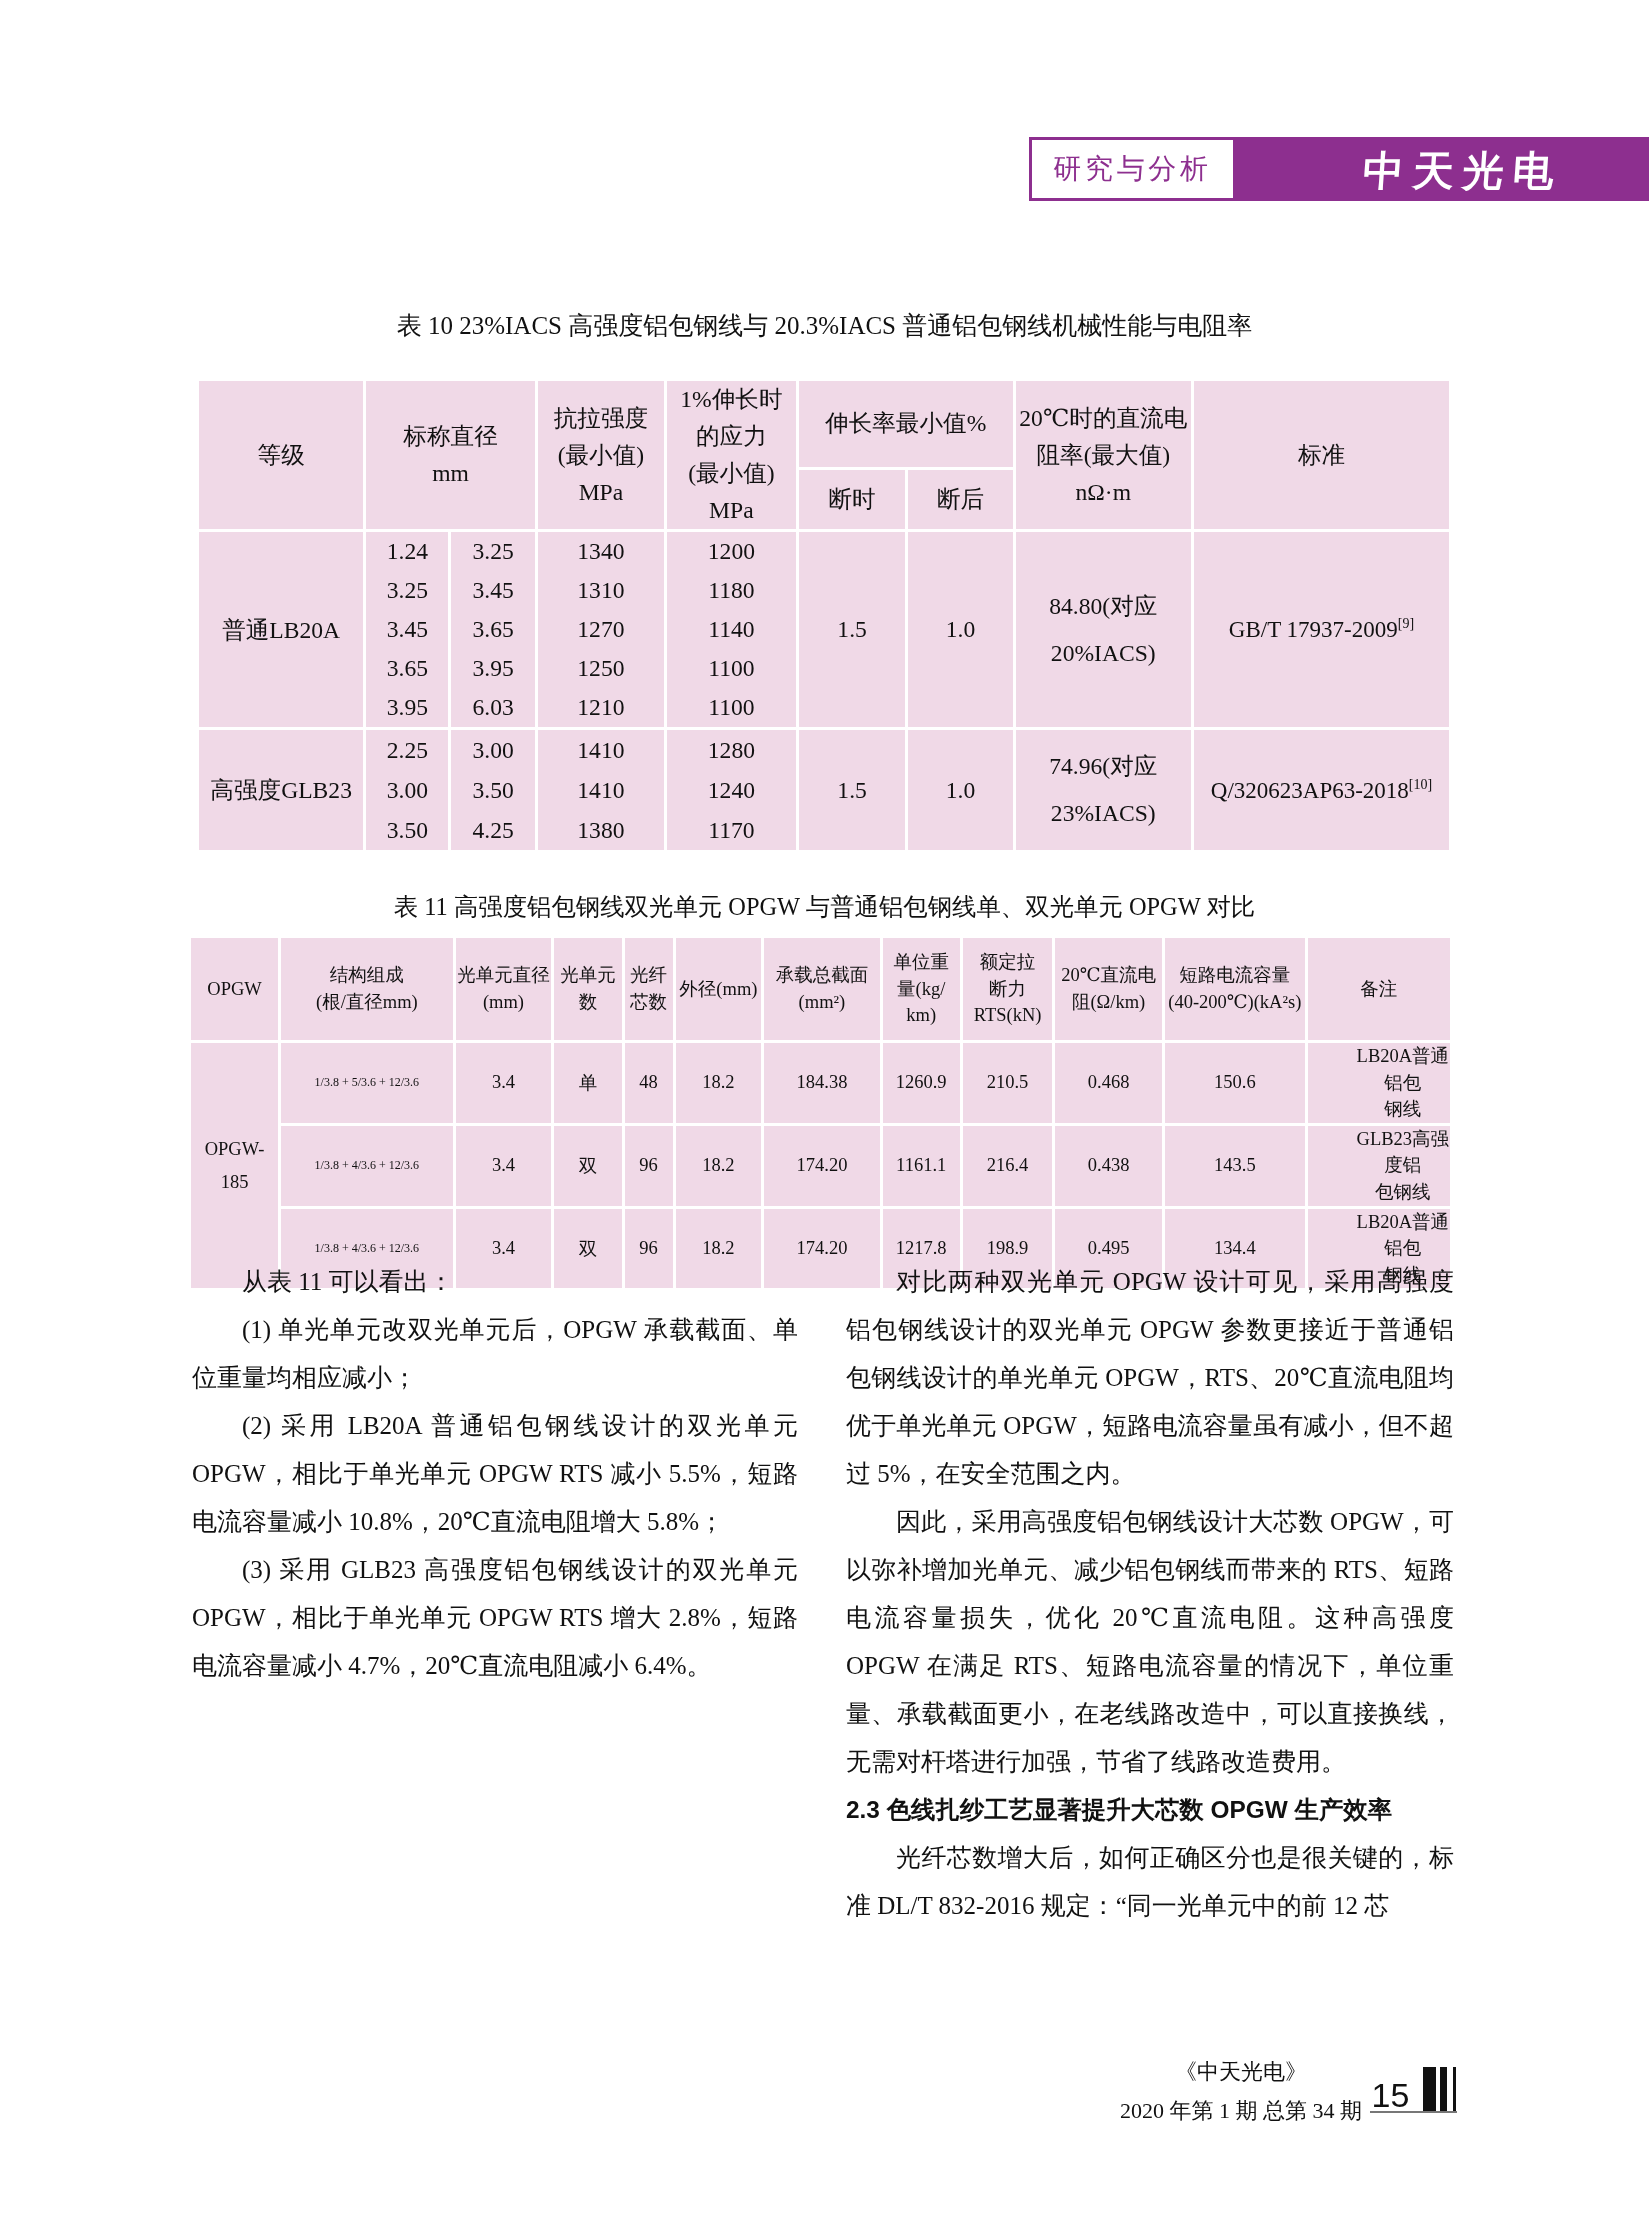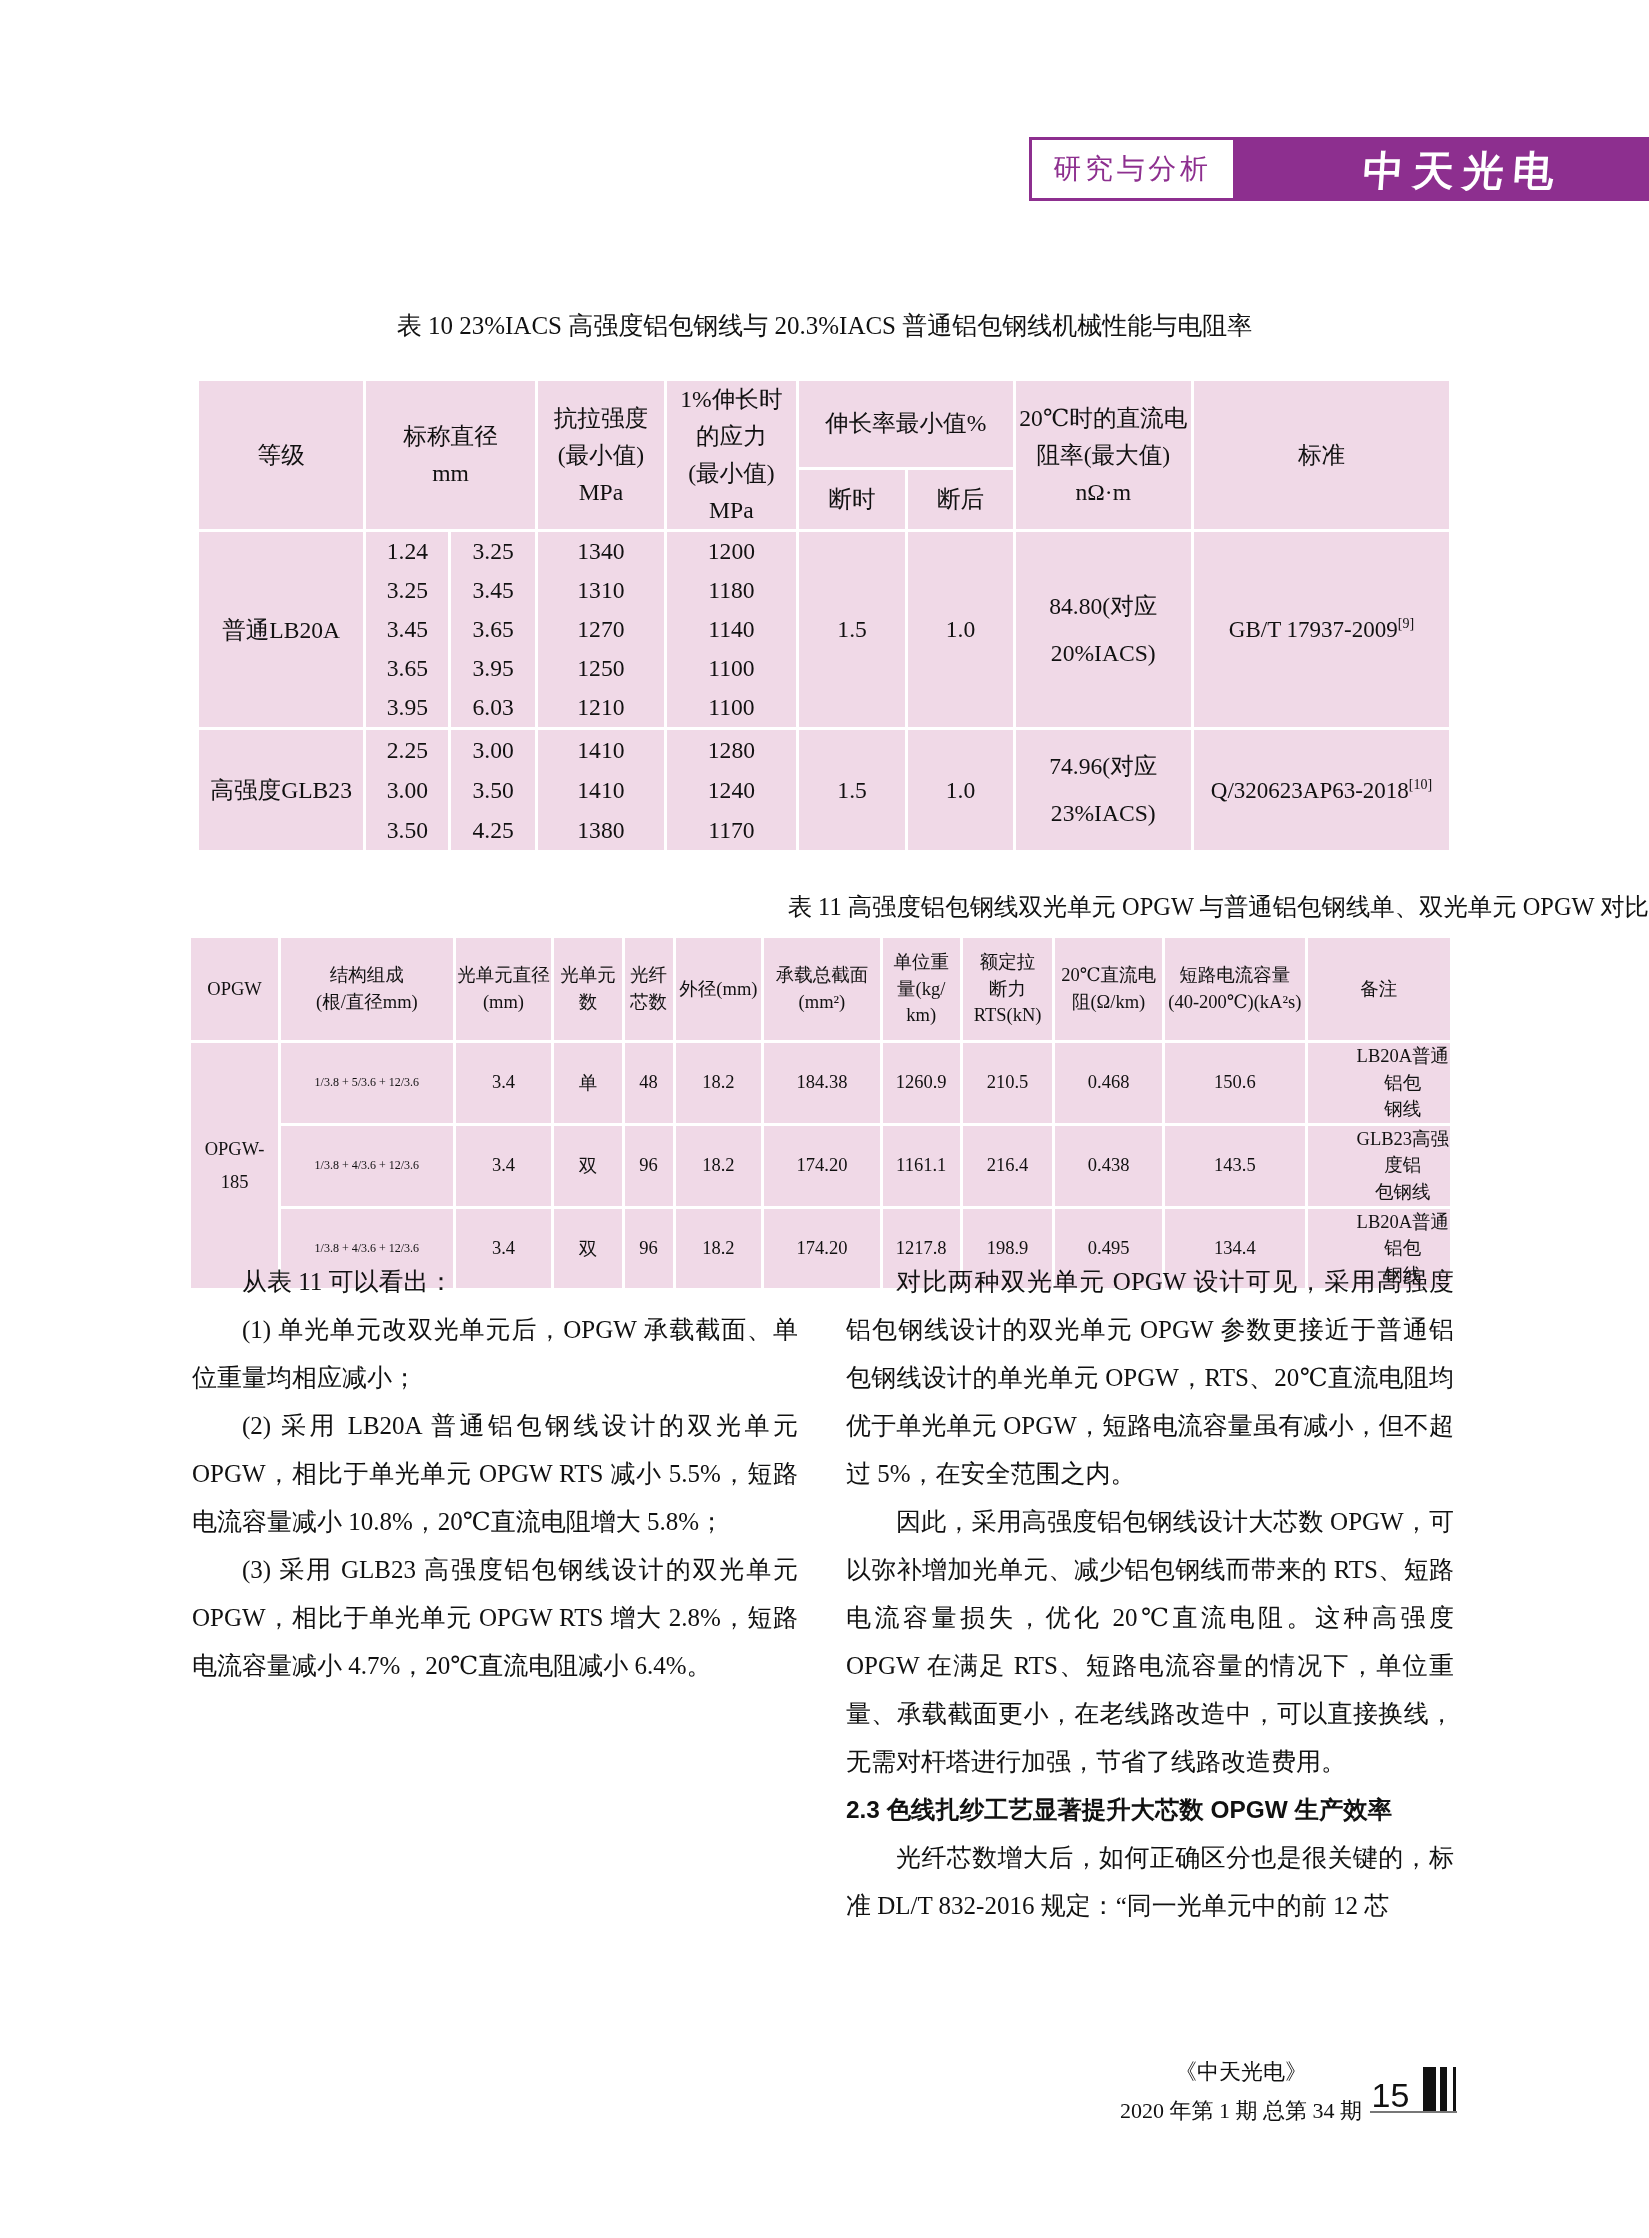--- a/index.html
+++ b/index.html
@@ -18,21 +18,21 @@
     font-family:"Liberation Sans","DejaVu Sans",sans-serif;
   }
   .banner-brand {
     position:absolute; left:334px; top:7.4px; color:#ffffff; font-size:41px; font-weight:bold;
     letter-spacing:8.9px; transform:skewX(-4deg);
   }
 
   
   .tbl-title { position:absolute; left:0; width:1649px; text-align:center; font-size:25px; }
   .t10-title { top:309px; }
-  .t11-title { top:891px; font-size:24.4px;text-align:right; }
+  .t11-title { top:891px; font-size:24.4px; }
 
   
   table { border-collapse:separate; border-spacing:3px; table-layout:fixed; }
   td, th { background:#f0d9e7; text-align:center; vertical-align:middle; font-weight:normal; padding:0; }
 
   
   .table10 { position:absolute; top:378px; left:196px; width:1256px; font-size:23.6px; }
   .table10 th div { line-height:37px; }
   .table10 tr.hrow1 { height:78px; }
   .table10 tr.hrow2 { height:54px; }

